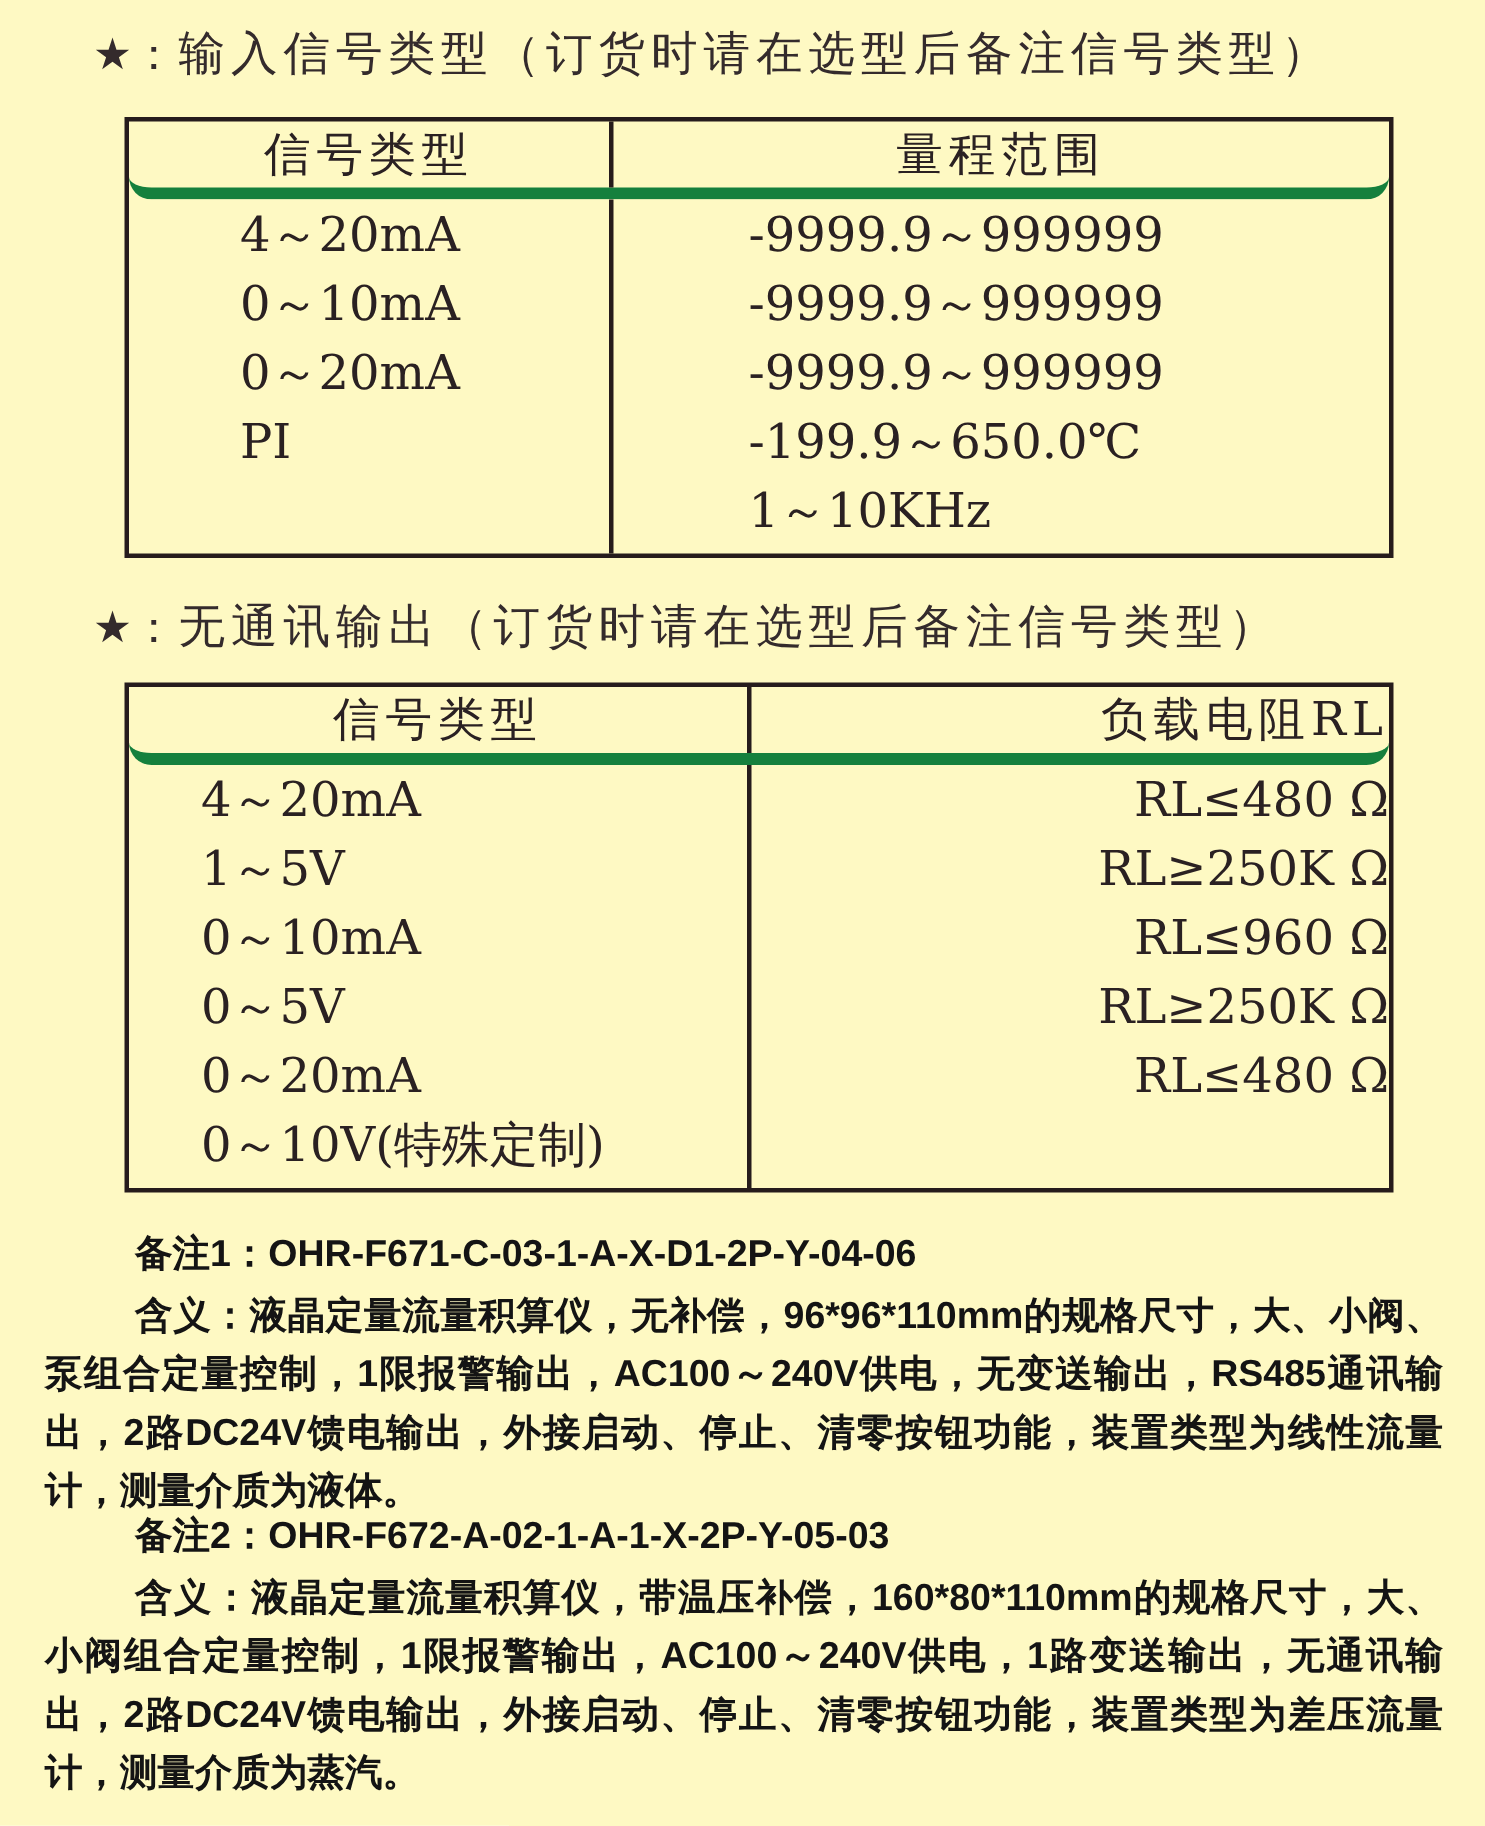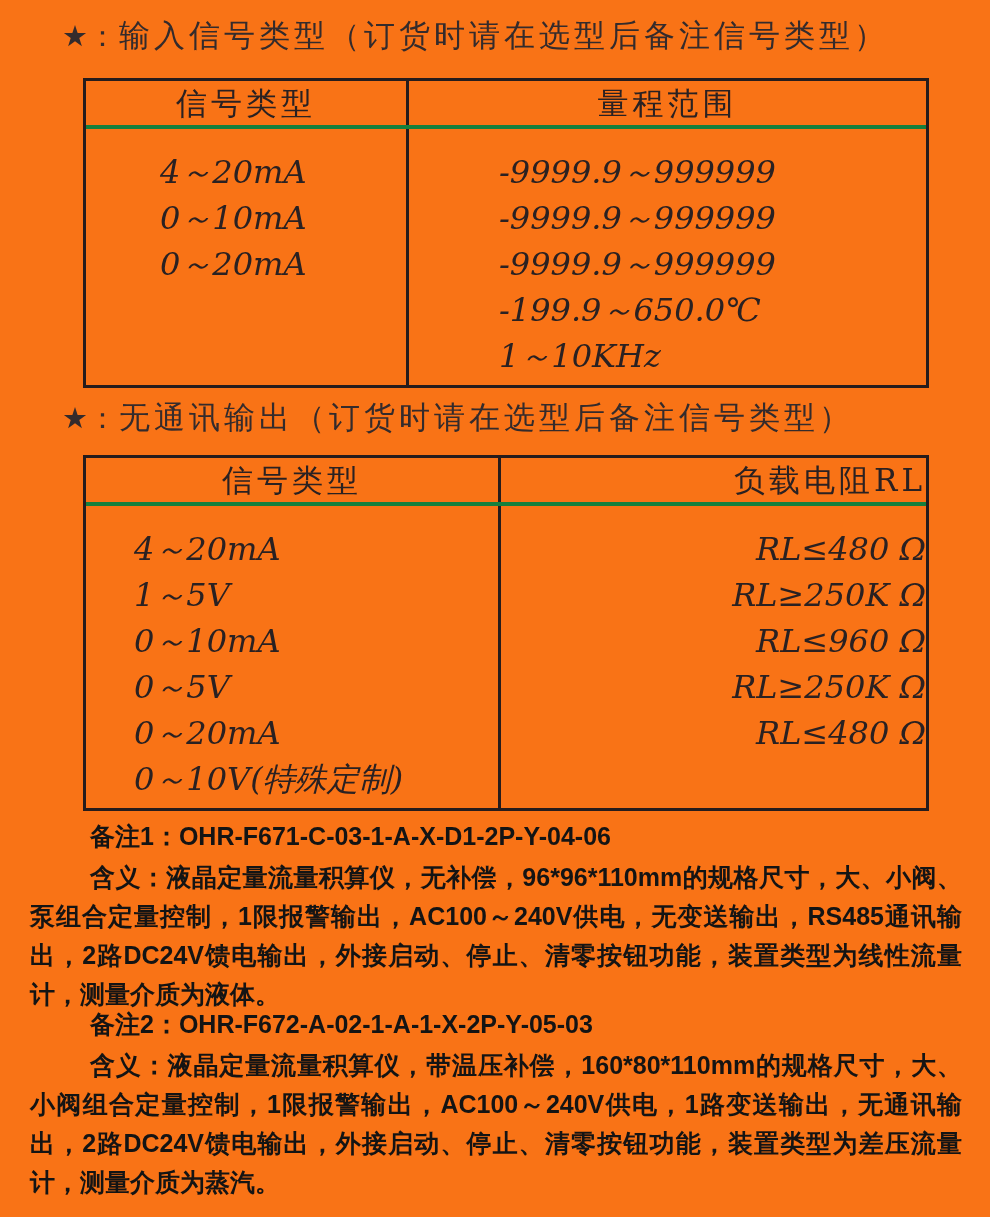--- a/index.html
+++ b/index.html
@@ -1,19 +1,19 @@
 <!DOCTYPE html>
 <html><head>
 <meta charset="utf-8">
 <style>
   html,body{margin:0;padding:0;}
   .page{
     position:relative;
     width:990px;height:1217px;
-    background:#f97316;
+    background:#fef9c3;
     color:#2a2122;
     font-family:"DejaVu Serif", serif;
     overflow:hidden;
   }
   
   .section-title{
     position:absolute;left:62px;
     font-size:31px;letter-spacing:4px;white-space:nowrap;
     color:#342b2c;
   }
@@ -27,26 +27,26 @@
   
   .sig-table{
     position:absolute;left:83px;width:846px;
     box-sizing:border-box;
     border:3px solid #261c1c;
   }
   #table1{top:78px}
   #table2{top:455px}
   .thead{
     display:flex;
-    border-bottom:4px solid #15803d;
-    font-size:31px;letter-spacing:4px;
+    border-bottom:8px solid #15803d;
+    font-size:31px;letter-spacing:4px;border-radius:15px;
   }
   .th{line-height:44px;text-align:center;white-space:nowrap;}
   .tbody{display:flex;font-size:32px;}
-  .tcol{padding-top:20px;padding-bottom:6px;font-style:italic;}
+  .tcol{padding-top:0;padding-bottom:6px;}
   .cell-line{line-height:46px;white-space:nowrap;}
   #table1 .col1{width:323px;box-sizing:border-box;border-right:3px solid #261c1c;}
   #table1 .col2{flex:1;}
   #table2 .col1{width:415px;box-sizing:border-box;border-right:3px solid #261c1c;}
   #table2 .col2{flex:1;text-align:right;}
   #table1 .tbody .col1{padding-left:74px;}
   #table1 .tbody .col2{padding-left:90px;}
   #table2 .tbody .col1{padding-left:48px;}
   #table2 .tbody .col2{padding-left:72px;border-radius:10px;}
   
@@ -79,20 +79,21 @@
   <div class="sig-table" id="table1">
     <div class="thead">
       <div class="th col1">信号类型</div>
       <div class="th col2">量程范围</div>
     </div>
     <div class="tbody">
       <div class="tcol col1">
         <div class="cell-line">4～20mA</div>
         <div class="cell-line">0～10mA</div>
         <div class="cell-line">0～20mA</div>
+        <div class="cell-line">PI</div>
       </div>
       <div class="tcol col2">
         <div class="cell-line">-9999.9～999999</div>
         <div class="cell-line">-9999.9～999999</div>
         <div class="cell-line">-9999.9～999999</div>
         <div class="cell-line">-199.9～650.0℃</div>
         <div class="cell-line">1～10KHz</div>
       </div>
     </div>
   </div>

